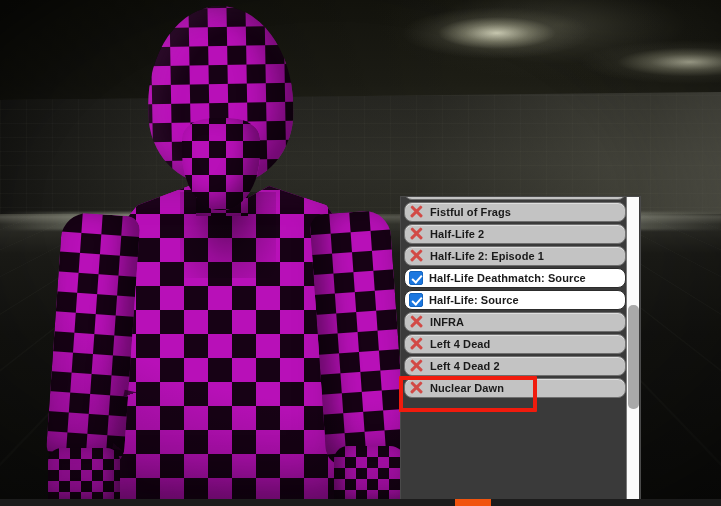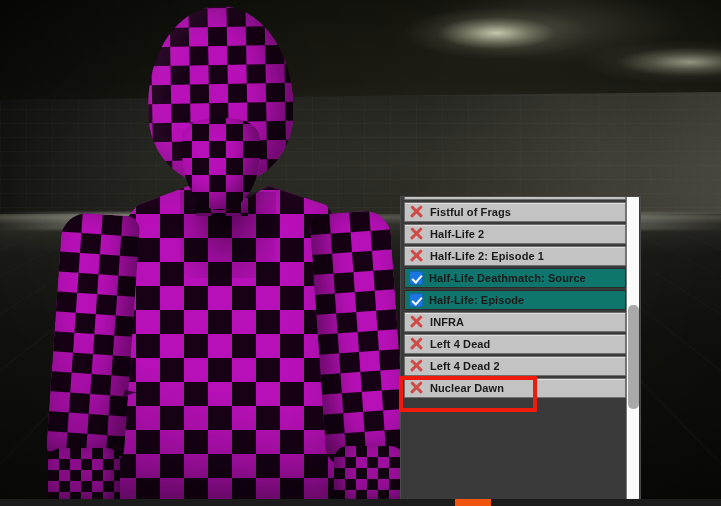--- a/index.html
+++ b/index.html
@@ -231,28 +231,28 @@
     height: 310px;
     overflow: hidden;
   }
 
   .row {
     position: relative;
     height: 20px;
     margin: 0 2px 2px 2px;
     background: #c3c3c3;
     border: 1px solid #6e6e6e;
-    border-radius: 1px;
+    border-radius: 8px;
     display: flex;
     align-items: center;
     padding-left: 3px;
     box-shadow: inset 0 1px 0 rgba(255,255,255,0.45);
   }
   .row.checked {
-    background: #0f766e;
+    background: #ffffff;
     border-color: #2c2c2c;
     box-shadow: none;
   }
   .row-label {
     font-size: 11px;
     font-weight: bold;
     color: #1a1a1a;
     letter-spacing: .1px;
     white-space: nowrap;
     margin-left: 6px;
@@ -433,21 +433,21 @@
         <div class="row">
           <div class="ico ico-x"></div>
           <span class="row-label">Half-Life 2: Episode 1</span>
         </div>
         <div class="row checked">
           <div class="ico ico-check"></div>
           <span class="row-label">Half-Life Deathmatch: Source</span>
         </div>
         <div class="row checked">
           <div class="ico ico-check"></div>
-          <span class="row-label">Half-Life: Episode</span>
+          <span class="row-label">Half-Life: Source</span>
         </div>
         <div class="row">
           <div class="ico ico-x"></div>
           <span class="row-label">INFRA</span>
         </div>
         <div class="row">
           <div class="ico ico-x"></div>
           <span class="row-label">Left 4 Dead</span>
         </div>
         <div class="row">

